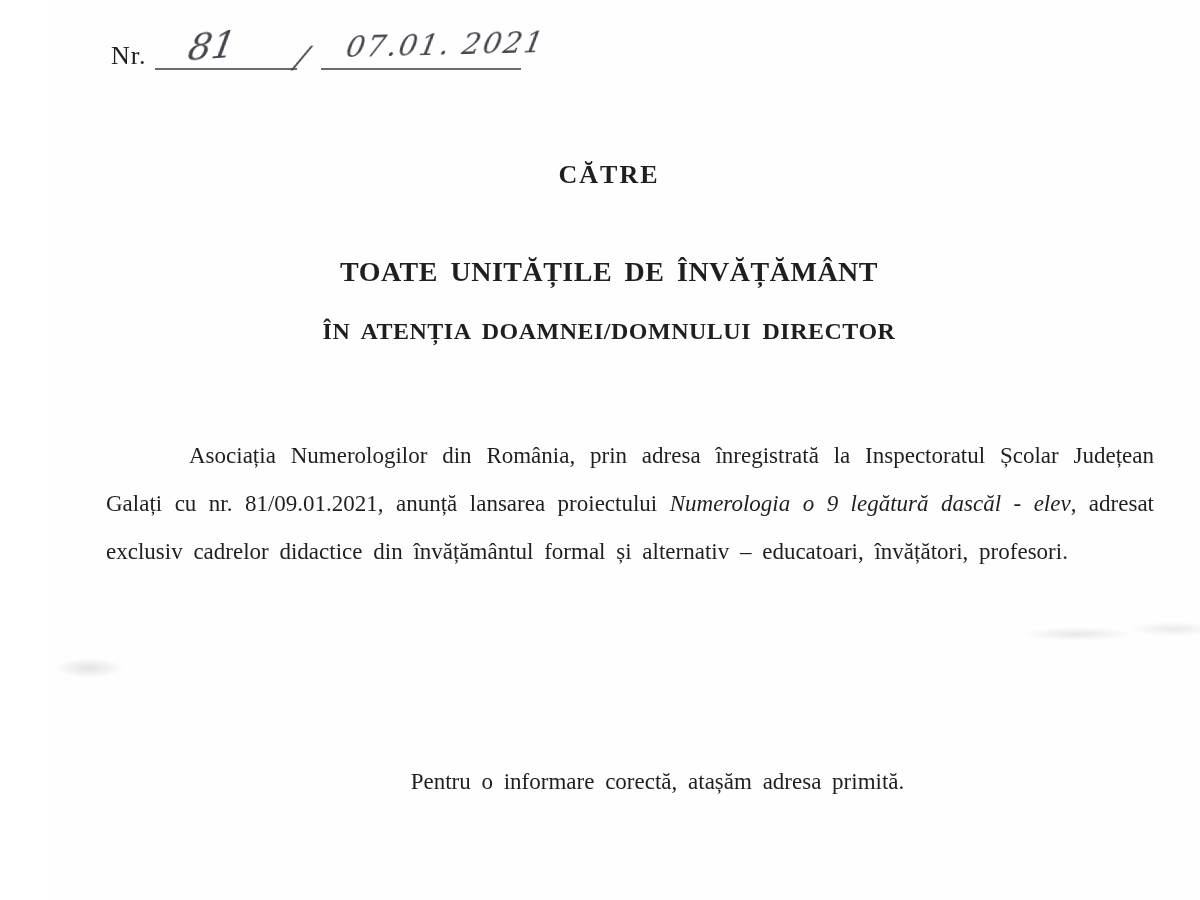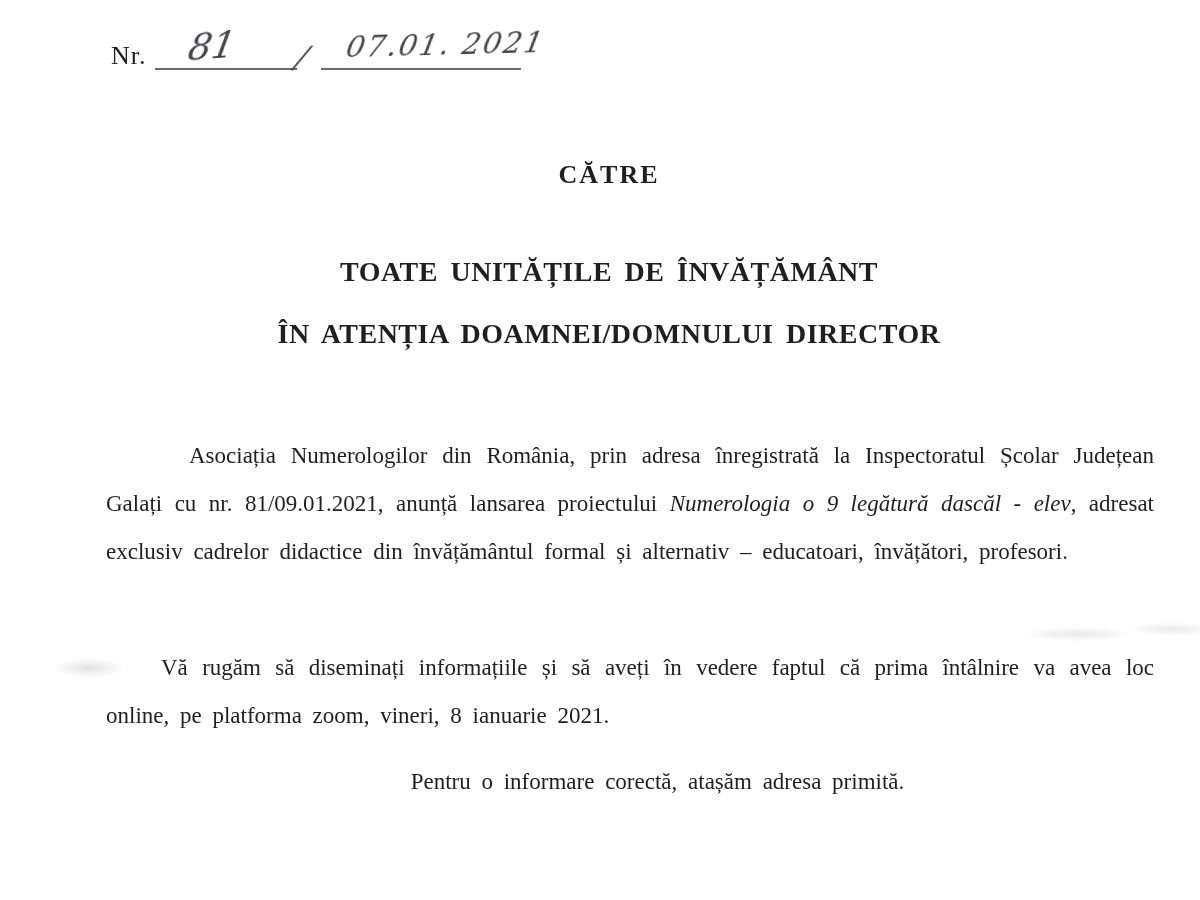--- a/index.html
+++ b/index.html
@@ -83,21 +83,21 @@
     letter-spacing: 2px;
   }
   .h-addr1 {
     top: 256px;
     font-size: 28px;
     letter-spacing: 0.5px;
     word-spacing: 5px;
   }
   .h-addr2 {
     top: 318px;
-    font-size: 28px;
+    font-size: 24px;
     letter-spacing: 0.5px;
     word-spacing: 5px;
   }
   
   .para {
     position: absolute;
     left: 58px;
     width: 1048px;
     margin: 0;
     font-size: 23px;
@@ -137,21 +137,20 @@
   </div>
 
   <h1 class="heading h-salutation ink">CĂTRE</h1>
 
   <h2 class="heading h-addr1 ink">TOATE UNITĂȚILE DE ÎNVĂȚĂMÂNT</h2>
 
   <h2 class="heading h-addr2 ink">ÎN ATENȚIA DOAMNEI/DOMNULUI DIRECTOR</h2>
 
   <p class="para p-announce ink"><span>Asociația Numerologilor din România, prin adresa înregistrată la Inspectoratul Școlar Județean Galați cu nr. 81/09.01.2021, anunță lansarea proiectului </span><em>Numerologia o 9 legătură dascăl - elev</em><span>, adresat exclusiv cadrelor didactice din învățământul formal și alternativ – educatoari, învățători, profesori.</span></p>
 
-  <p class="para p-request ink">Vă rugăm să diseminați informațiile și să aveți în vedere faptul că prima întâlnire va avea loc online, pe platforma zoom, vineri, 8 ianuarie 2021.</p>
 
   <p class="para p-attach ink">Pentru o informare corectă, atașăm adresa primită.</p>
 
   <div class="smudge smudge-left"></div>
   <div class="smudge smudge-right-1"></div>
   <div class="smudge smudge-right-2"></div>
 
 </div>
 
 </body></html>

